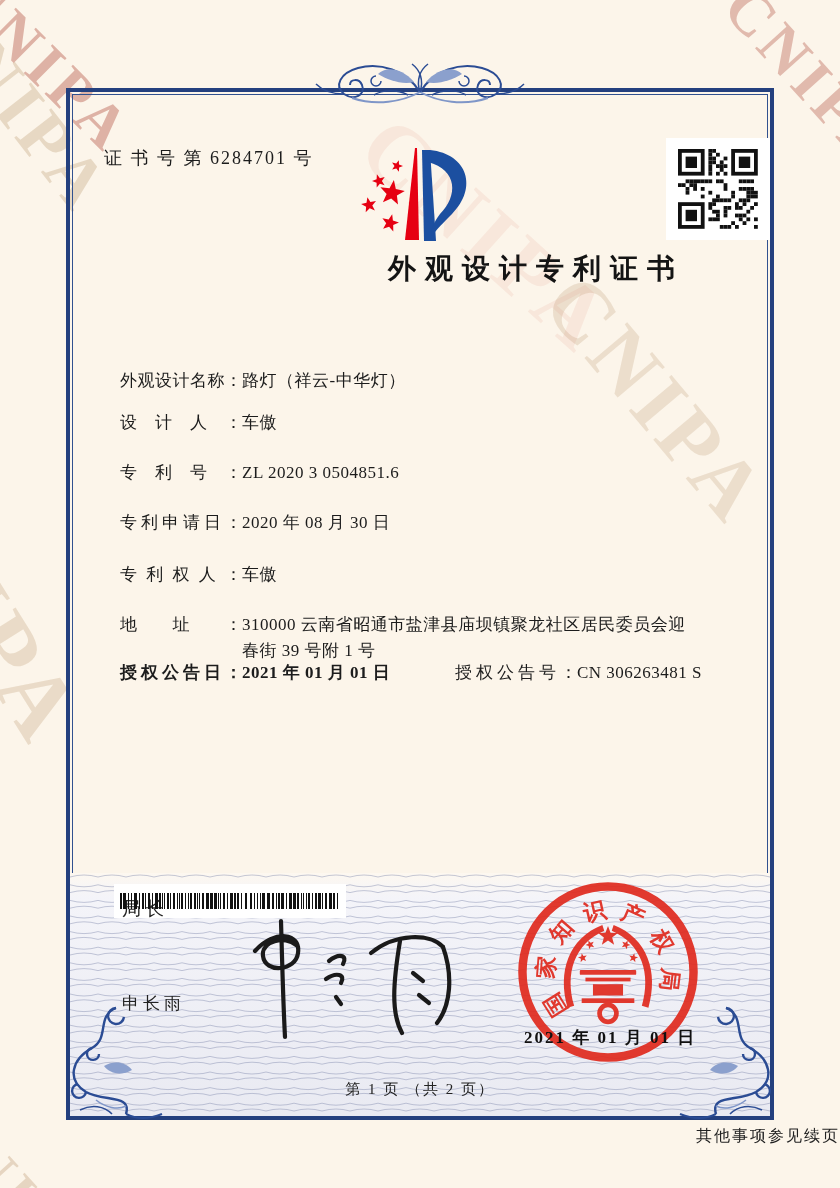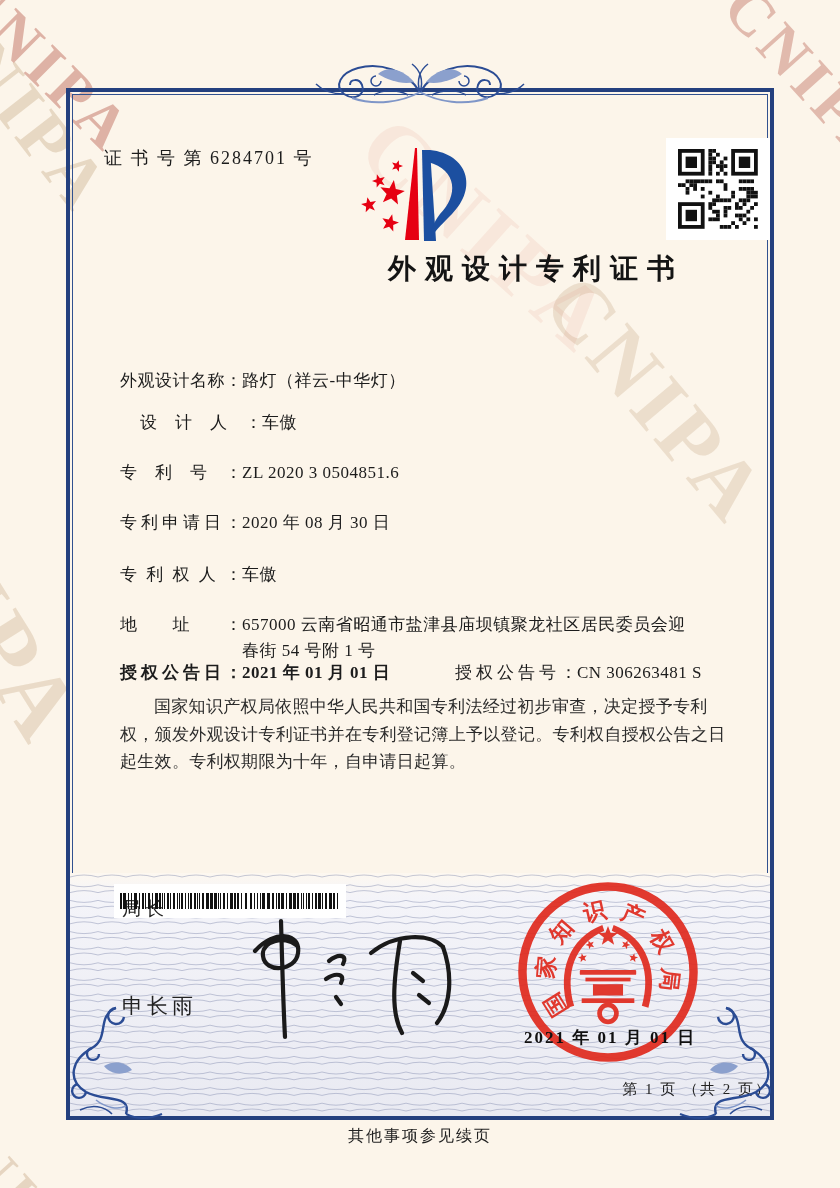--- a/index.html
+++ b/index.html
@@ -42,34 +42,34 @@
     text-indent:2em; color:#2b2b2b; letter-spacing:.3px; z-index:3;
   }
   
   .band{
     position:absolute; left:70px; top:873px; width:700px; height:243px; z-index:2;
     background:linear-gradient(180deg,#fdf8f0 0%,#f4f4f9 10%,#e9eaf2 100%);
   }
   .barcode-patch{ position:absolute; left:114px; top:884px; width:232px; height:34px; background:#fff; z-index:4; }
   .officer-title{ position:absolute; left:122px; top:896px; font-size:19px; letter-spacing:4px; z-index:4;
     font-family:"Liberation Sans","DejaVu Sans",sans-serif; color:#222; }
-  .officer-name{ position:absolute; left:122px; top:992px; font-size:21px; letter-spacing:4px; z-index:4;
+  .officer-name{ position:absolute; left:122px; top:992px; font-size:17px; letter-spacing:4px; z-index:4;
     font-family:Liberation Serif, serif; color:#222; }
   .sig{ position:absolute; left:225px; top:905px; z-index:5; }
   .seal{ position:absolute; left:514px; top:878px; z-index:6; opacity:.92; }
   .seal-date{
     position:absolute; left:524px; top:1026px; font-size:17px; font-weight:bold;
     letter-spacing:2px; color:#101010; z-index:7;
   }
   .page-info{
-    position:absolute; left:68px; top:1080px; width:704px; text-align:right;
+    position:absolute; left:68px; top:1080px; width:704px; text-align:center;
     font-size:15px; letter-spacing:2px; color:#222; z-index:4;
   }
   .cont-note{
-    position:absolute; left:0; top:1126px; width:840px; text-align:center;
+    position:absolute; left:0; top:1126px; width:840px; text-align:right;
     font-size:16px; letter-spacing:2px; color:#222; z-index:3;
   }
   .logo{ position:absolute; left:340px; top:126px; z-index:3; }
   .qr-patch{ position:absolute; left:666px; top:138px; width:104px; height:102px; background:#fff; z-index:3; }
   .qr{ position:absolute; left:678px; top:149px; z-index:4; }
   .orn-top{ position:absolute; left:300px; top:50px; z-index:2; }
   .orn-bl{ position:absolute; left:52px; top:1002px; z-index:5; }
   .orn-br{ position:absolute; left:678px; top:1002px; z-index:5; transform:scaleX(-1); }
 </style>
 </head>
@@ -251,43 +251,42 @@
       <rect x="0" y="53.199999999999996" width="26.599999999999998" height="26.599999999999998" fill="#111"></rect>
       <rect x="3.8" y="57" width="19" height="19" fill="#fff"></rect>
       <rect x="7.6" y="60.8" width="11.399999999999999" height="11.399999999999999" fill="#111"></rect>
     </svg>
 
   <div class="title">外观设计专利证书</div>
 
   <div class="frow" style="top:352px;margin-top:16px;">
     <span class="flabel">外观设计名称：</span><span class="fvalue">路灯（祥云-中华灯）</span>
   </div>
-  <div class="frow" style="top:410px;margin-left:20px;">
+  <div class="frow" style="top:410px;">
     <span class="flabel">设计人：</span><span class="fvalue">车傲</span>
   </div>
   <div class="frow" style="top:460px;">
     <span class="flabel">专利号：</span><span class="fvalue">ZL 2020 3 0504851.6</span>
   </div>
   <div class="frow" style="top:510px;">
     <span class="flabel">专利申请日：</span><span class="fvalue">2020 年 08 月 30 日</span>
   </div>
   <div class="frow" style="top:562px;">
     <span class="flabel">专利权人：</span><span class="fvalue">车傲</span>
   </div>
   <div class="frow addr" style="top:612px;">
-    <span class="flabel">地址：</span><span class="fvalue">657000 云南省昭通市盐津县庙坝镇聚龙社区居民委员会迎春街 54 号附 1 号</span>
+    <span class="flabel">地址：</span><span class="fvalue">310000 云南省昭通市盐津县庙坝镇聚龙社区居民委员会迎春街 39 号附 1 号</span>
   </div>
   <div class="frow" style="top:660px;font-weight:bold;">
     <span class="flabel">授权公告日：</span><span class="fvalue">2021 年 01 月 01 日</span>
   </div>
   <div class="frow" style="top:660px; left:455px;">
     <span class="flabel">授权公告号：</span><span class="fvalue">CN 306263481 S</span>
   </div>
 
-  <div class="para" style="top:693px;">国家知识产权局依照中华人民共和国专利法经过初步审查，决定授予专利权，颁发外观设计专利证书并在专利登记簿上予以登记。专利权自授权公告之日起生效。专利权期限为十年，自申请日起算。</div>
 
   <div class="band">
     <svg id="waves" width="700" height="243" viewBox="0 0 700 243">
         <path d="M0,4.0 q14,-4 28,0 q14,-4 28,0 q14,-4 28,0 q14,-4 28,0 q14,-4 28,0 q14,-4 28,0 q14,-4 28,0 q14,-4 28,0 q14,-4 28,0 q14,-4 28,0 q14,-4 28,0 q14,-4 28,0 q14,-4 28,0 q14,-4 28,0 q14,-4 28,0 q14,-4 28,0 q14,-4 28,0 q14,-4 28,0 q14,-4 28,0 q14,-4 28,0 q14,-4 28,0 q14,-4 28,0 q14,-4 28,0 q14,-4 28,0 q14,-4 28,0 q14,-4 28,0" fill="none" stroke="rgba(118,128,168,0.42)" stroke-width="1"></path>
         <path d="M0,11.8 q14,4 28,0 q14,4 28,0 q14,4 28,0 q14,4 28,0 q14,4 28,0 q14,4 28,0 q14,4 28,0 q14,4 28,0 q14,4 28,0 q14,4 28,0 q14,4 28,0 q14,4 28,0 q14,4 28,0 q14,4 28,0 q14,4 28,0 q14,4 28,0 q14,4 28,0 q14,4 28,0 q14,4 28,0 q14,4 28,0 q14,4 28,0 q14,4 28,0 q14,4 28,0 q14,4 28,0 q14,4 28,0 q14,4 28,0" fill="none" stroke="rgba(118,128,168,0.42)" stroke-width="1"></path>
         <path d="M0,19.6 q14,-4 28,0 q14,-4 28,0 q14,-4 28,0 q14,-4 28,0 q14,-4 28,0 q14,-4 28,0 q14,-4 28,0 q14,-4 28,0 q14,-4 28,0 q14,-4 28,0 q14,-4 28,0 q14,-4 28,0 q14,-4 28,0 q14,-4 28,0 q14,-4 28,0 q14,-4 28,0 q14,-4 28,0 q14,-4 28,0 q14,-4 28,0 q14,-4 28,0 q14,-4 28,0 q14,-4 28,0 q14,-4 28,0 q14,-4 28,0 q14,-4 28,0 q14,-4 28,0" fill="none" stroke="rgba(118,128,168,0.42)" stroke-width="1"></path>
         <path d="M0,27.4 q14,4 28,0 q14,4 28,0 q14,4 28,0 q14,4 28,0 q14,4 28,0 q14,4 28,0 q14,4 28,0 q14,4 28,0 q14,4 28,0 q14,4 28,0 q14,4 28,0 q14,4 28,0 q14,4 28,0 q14,4 28,0 q14,4 28,0 q14,4 28,0 q14,4 28,0 q14,4 28,0 q14,4 28,0 q14,4 28,0 q14,4 28,0 q14,4 28,0 q14,4 28,0 q14,4 28,0 q14,4 28,0 q14,4 28,0" fill="none" stroke="rgba(118,128,168,0.42)" stroke-width="1"></path>
         <path d="M0,35.2 q14,-4 28,0 q14,-4 28,0 q14,-4 28,0 q14,-4 28,0 q14,-4 28,0 q14,-4 28,0 q14,-4 28,0 q14,-4 28,0 q14,-4 28,0 q14,-4 28,0 q14,-4 28,0 q14,-4 28,0 q14,-4 28,0 q14,-4 28,0 q14,-4 28,0 q14,-4 28,0 q14,-4 28,0 q14,-4 28,0 q14,-4 28,0 q14,-4 28,0 q14,-4 28,0 q14,-4 28,0 q14,-4 28,0 q14,-4 28,0 q14,-4 28,0 q14,-4 28,0" fill="none" stroke="rgba(118,128,168,0.42)" stroke-width="1"></path>
         <path d="M0,43.0 q14,4 28,0 q14,4 28,0 q14,4 28,0 q14,4 28,0 q14,4 28,0 q14,4 28,0 q14,4 28,0 q14,4 28,0 q14,4 28,0 q14,4 28,0 q14,4 28,0 q14,4 28,0 q14,4 28,0 q14,4 28,0 q14,4 28,0 q14,4 28,0 q14,4 28,0 q14,4 28,0 q14,4 28,0 q14,4 28,0 q14,4 28,0 q14,4 28,0 q14,4 28,0 q14,4 28,0 q14,4 28,0 q14,4 28,0" fill="none" stroke="rgba(118,128,168,0.42)" stroke-width="1"></path>
         <path d="M0,50.8 q14,-4 28,0 q14,-4 28,0 q14,-4 28,0 q14,-4 28,0 q14,-4 28,0 q14,-4 28,0 q14,-4 28,0 q14,-4 28,0 q14,-4 28,0 q14,-4 28,0 q14,-4 28,0 q14,-4 28,0 q14,-4 28,0 q14,-4 28,0 q14,-4 28,0 q14,-4 28,0 q14,-4 28,0 q14,-4 28,0 q14,-4 28,0 q14,-4 28,0 q14,-4 28,0 q14,-4 28,0 q14,-4 28,0 q14,-4 28,0 q14,-4 28,0 q14,-4 28,0" fill="none" stroke="rgba(118,128,168,0.42)" stroke-width="1"></path>

